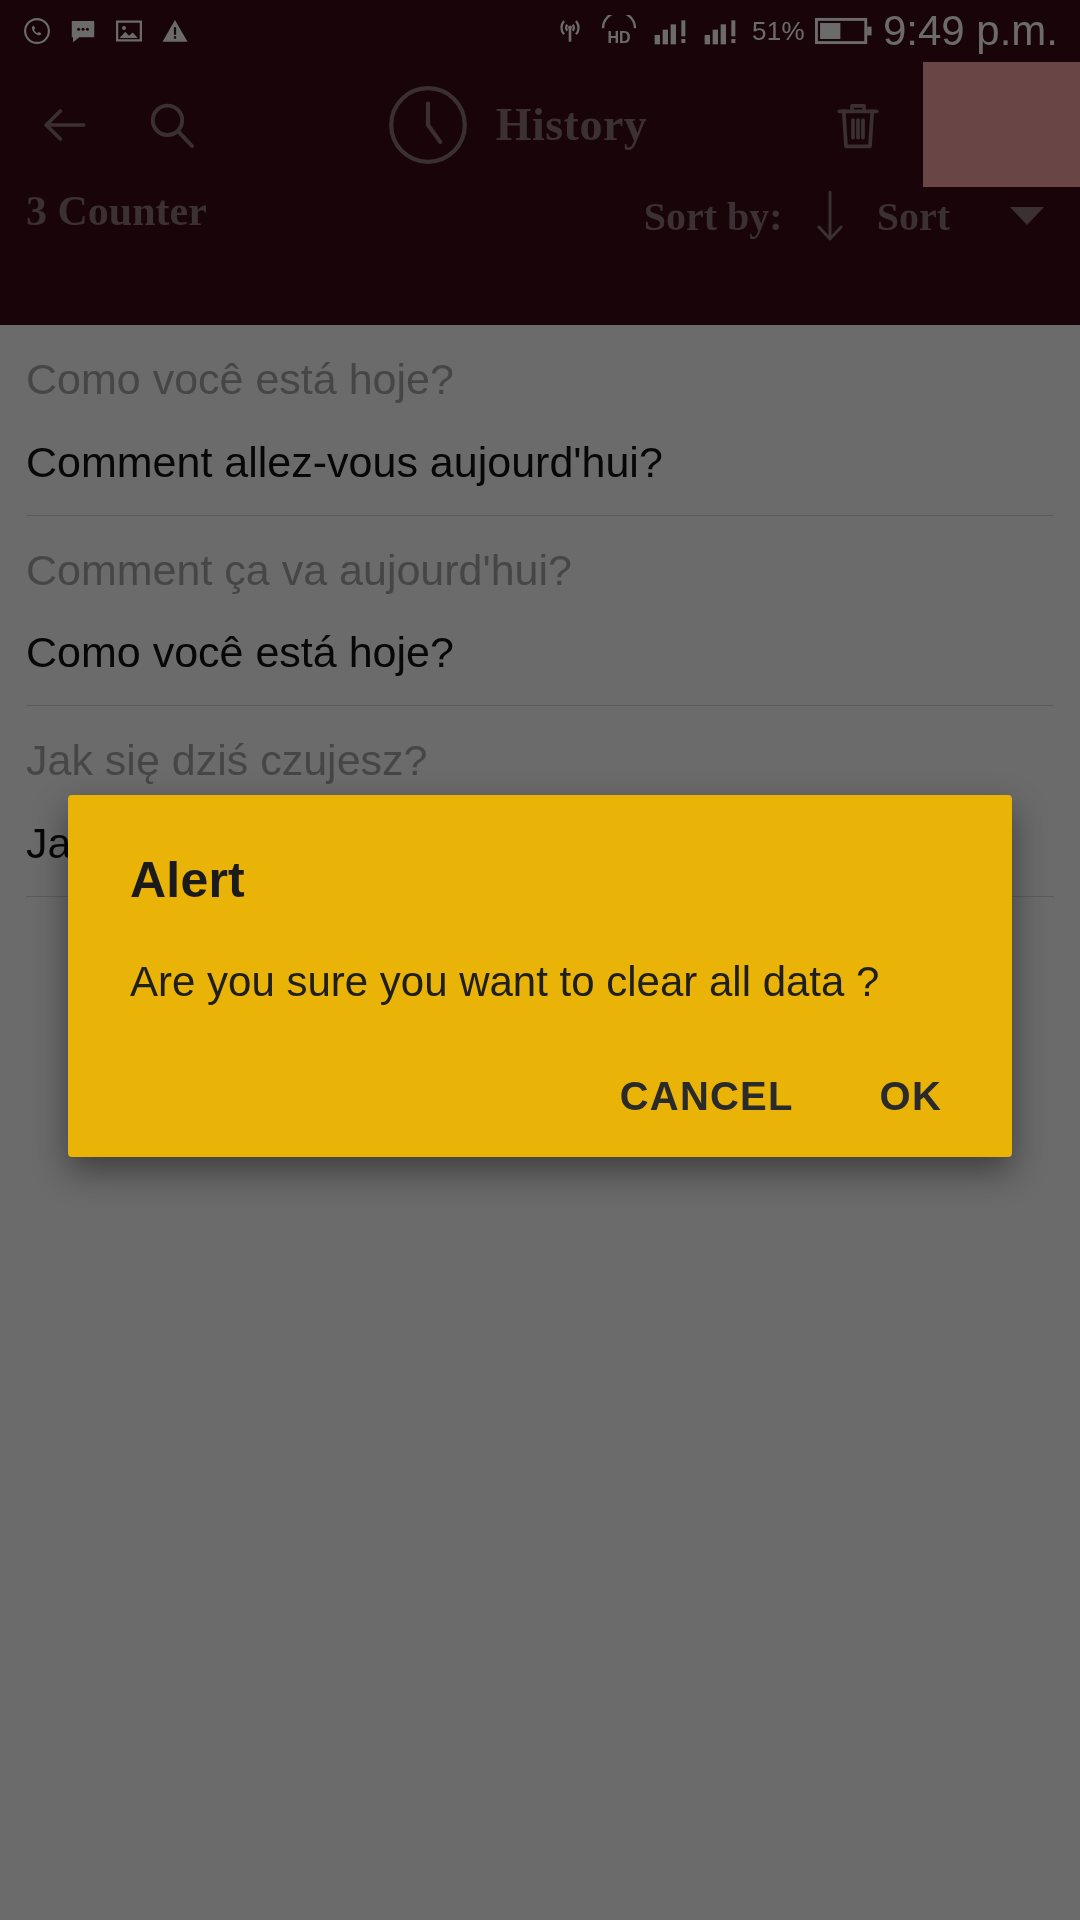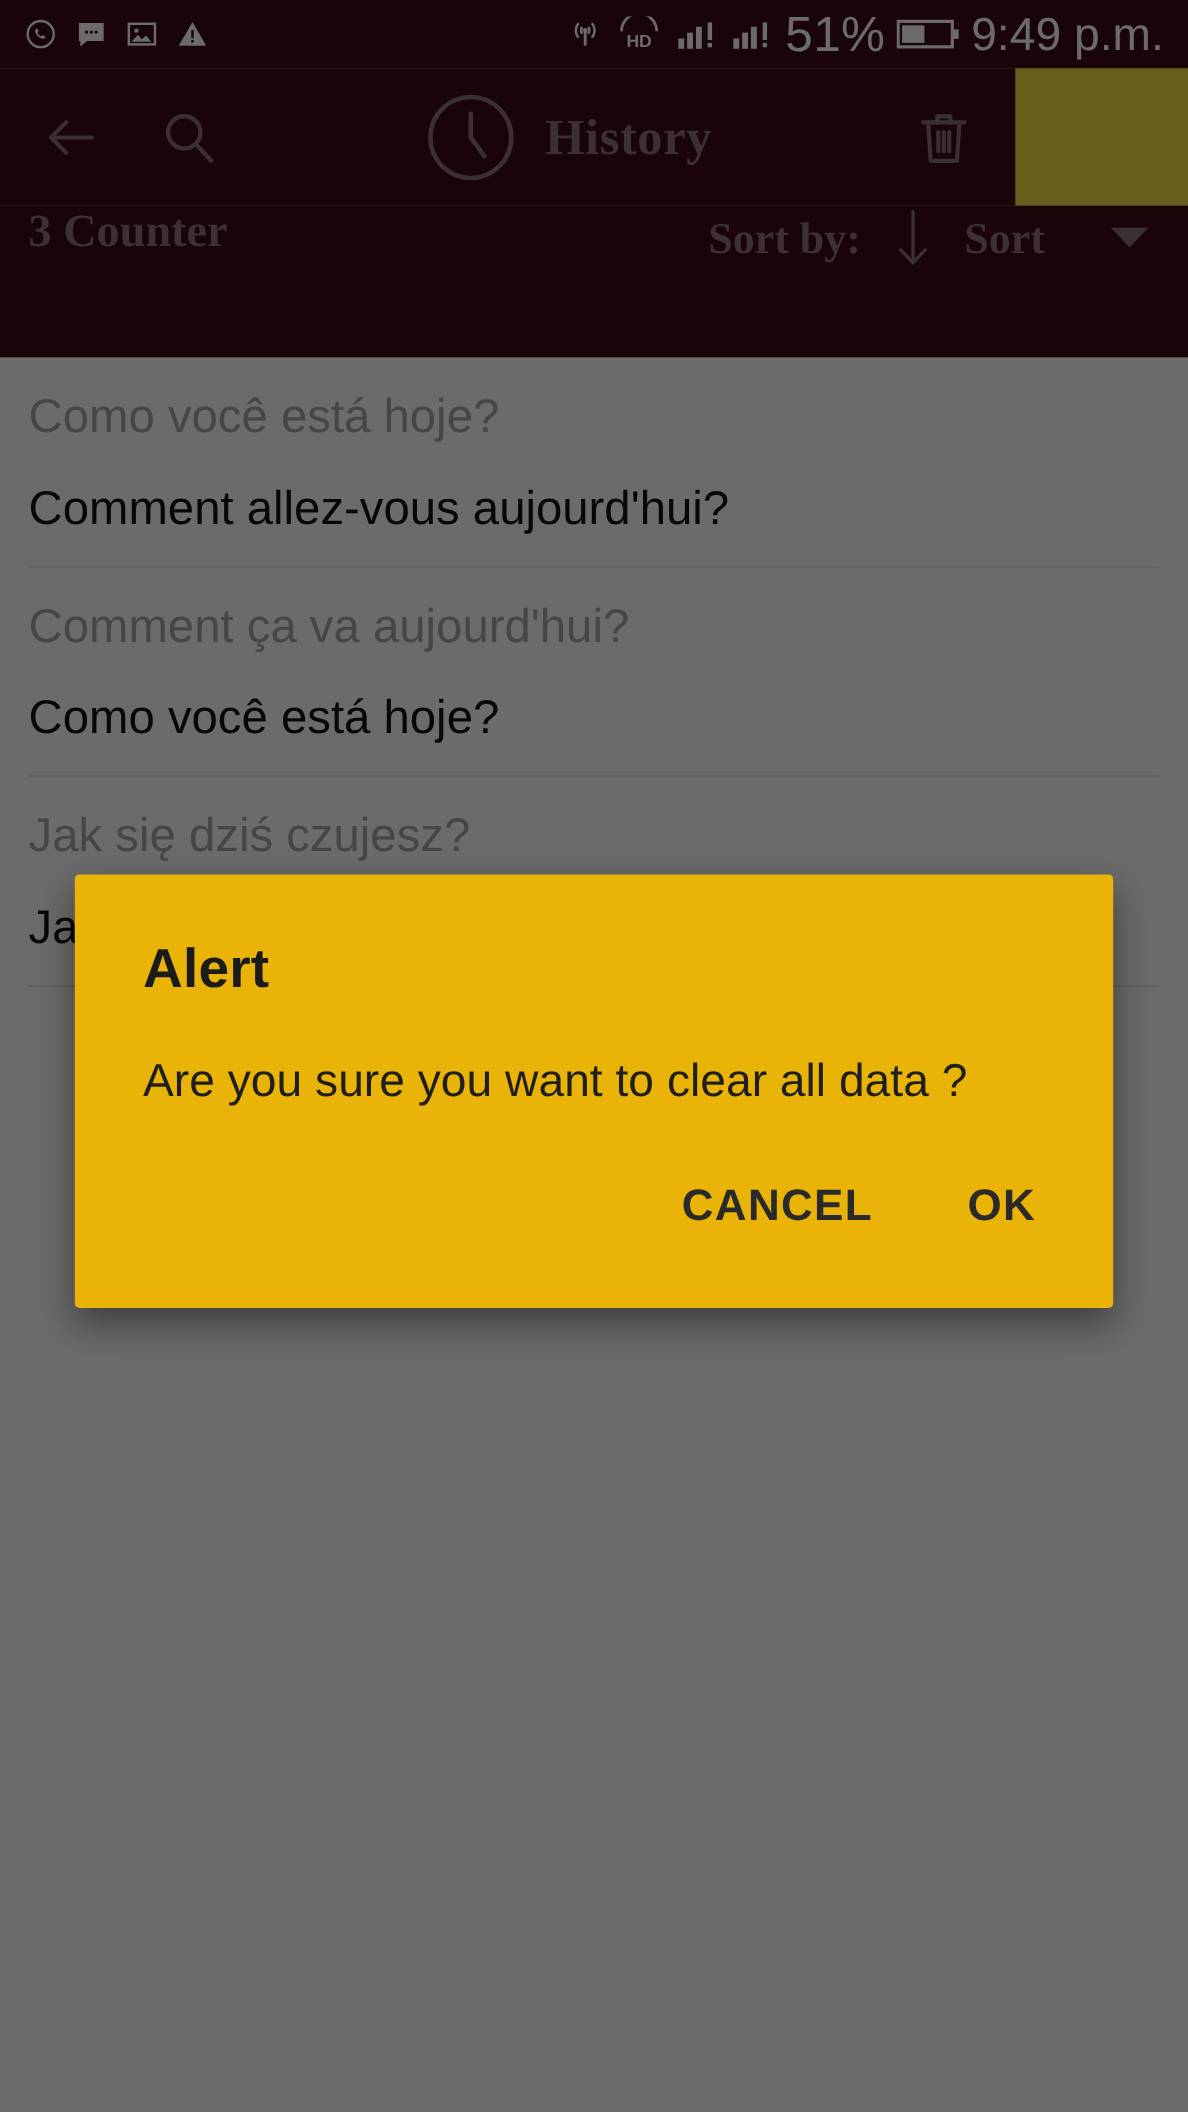--- a/index.html
+++ b/index.html
@@ -15,21 +15,21 @@
     width: 1080px;
     height: 1920px;
     overflow: hidden;
     background: #6a6a6a;
   }
 
   
   #app-layer {
     position: absolute;
     inset: 0;
-    background: #fde047;
+    background: #fca5a5;
   }
 
   
   #status-bar {
     position: absolute;
     top: 0; left: 0;
     width: 1080px;
     height: 62px;
     background: #3c0a18;
     display: flex;
@@ -49,21 +49,21 @@
     gap: 10px;
   }
   .sb-icon {
     display: inline-flex;
     align-items: center;
     justify-content: center;
     color: #ffffff;
   }
   .sb-text {
     color: #ffffff;
-    font-size: 45px;
+    font-size: 26px;
     letter-spacing: 0.3px;
     white-space: nowrap;
   }
   .sb-time {
     color: #ffffff;
     font-size: 42px;
     white-space: nowrap;
     text-align: right;
   }
 
@@ -210,21 +210,21 @@
   #alert-message {
     font-size: 42px;
     color: #1f1f1f;
     padding: 46px 26px 0 62px;
     line-height: 1.3;
   }
   #alert-actions {
     display: flex;
     align-items: center;
     justify-content: flex-end;
-    padding: 50px 44px 56px 62px;
+    padding: 50px 44px 24px 62px;
     gap: 34px;
   }
   .alert-btn {
     font-size: 40px;
     font-weight: bold;
     color: #2a2a2a;
     letter-spacing: 1.2px;
     padding: 14px 26px;
     background: transparent;
     border: 0;

